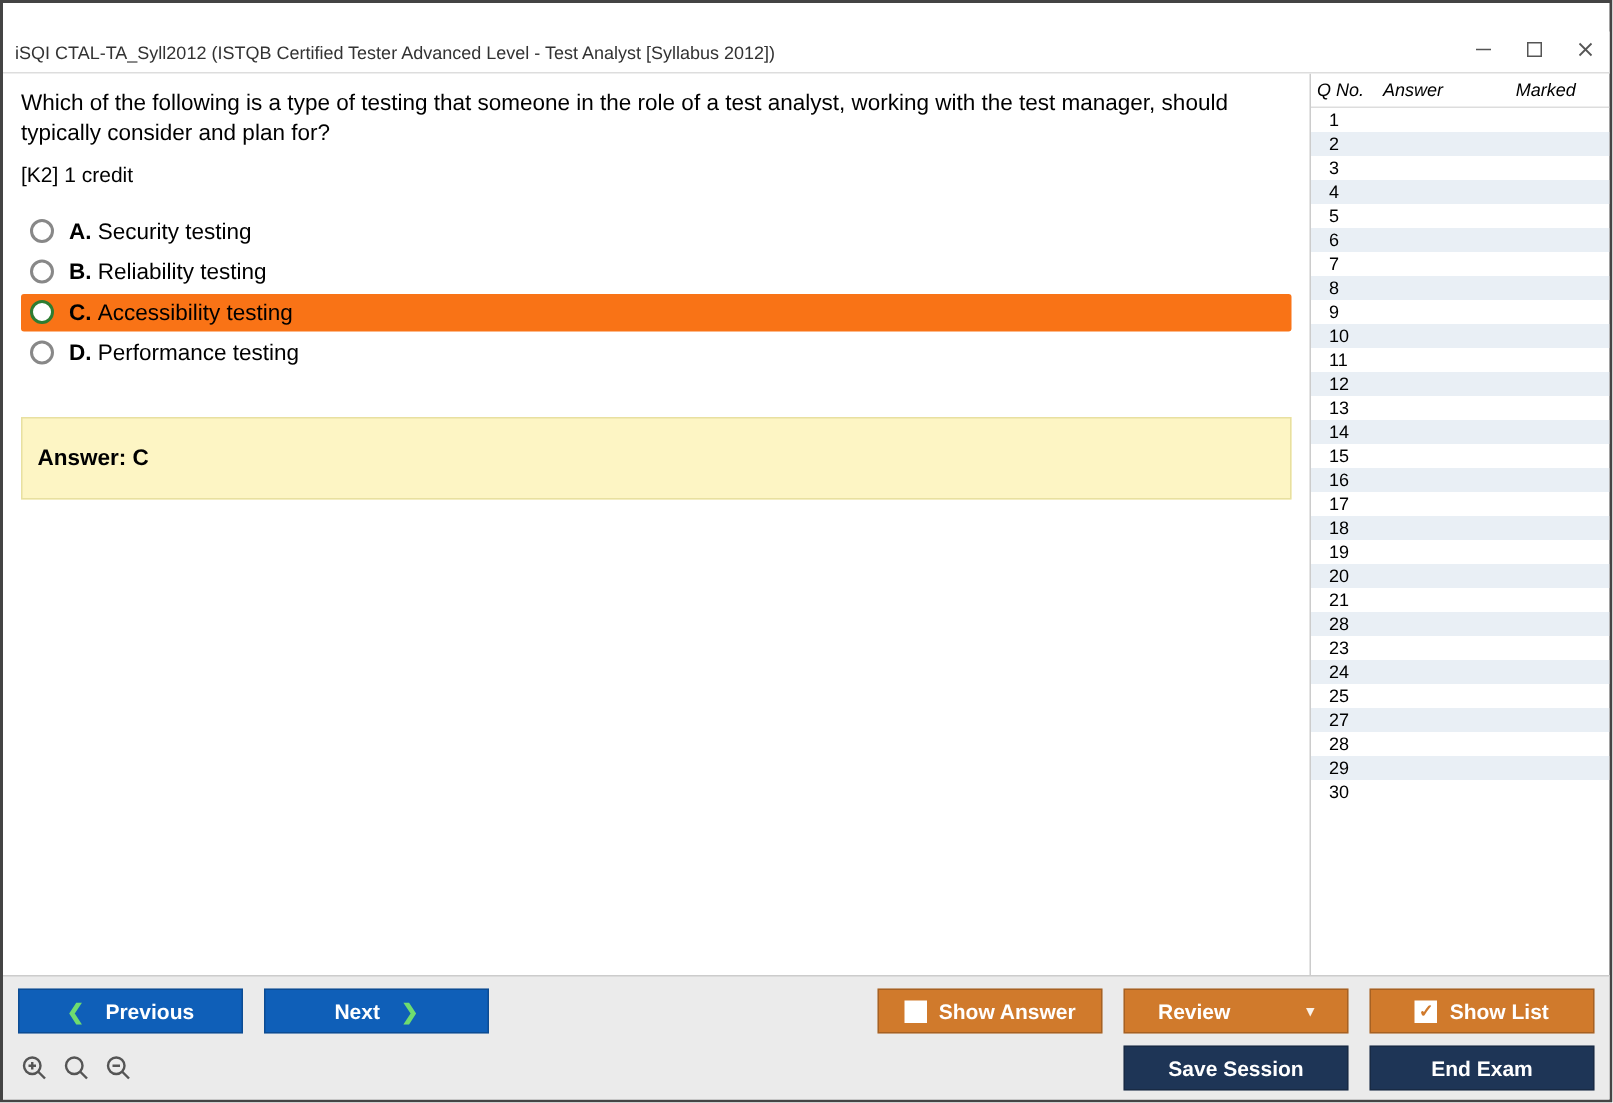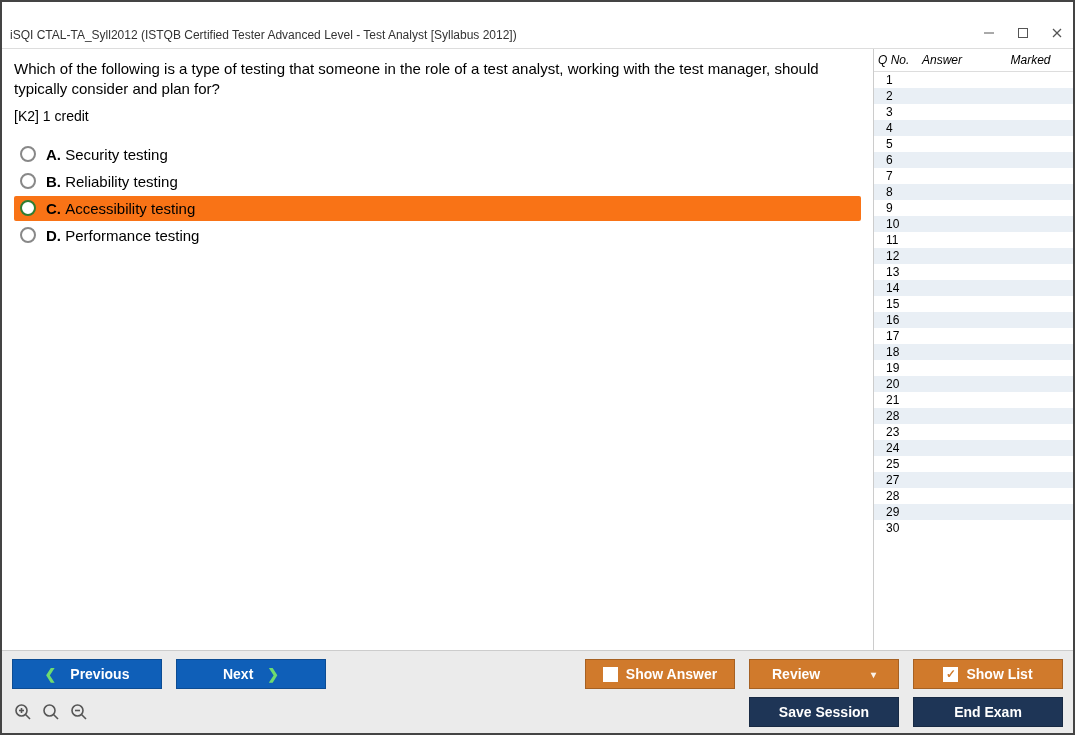--- a/index.html
+++ b/index.html
@@ -106,20 +106,21 @@
           <div class="option selected">
             <span class="radio"></span>
             <span class="label"><b>C. </b>Accessibility testing</span>
           </div>
           <div class="option">
             <span class="radio"></span>
             <span class="label"><b>D. </b>Performance testing</span>
           </div>
         </div>
 
+      <div class="answer-box">Answer: C</div>
     </div>
 
     <div class="side">
       <div class="side-head">
         <div class="c1">Q No.</div>
         <div class="c2">Answer</div>
         <div class="c3">Marked</div>
       </div>
       <div class="side-list" id="side-list">
           <div class="side-row">

